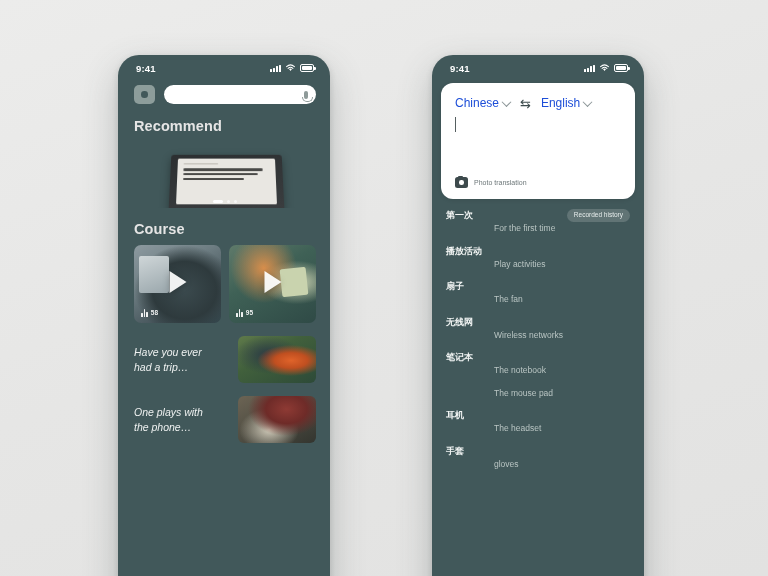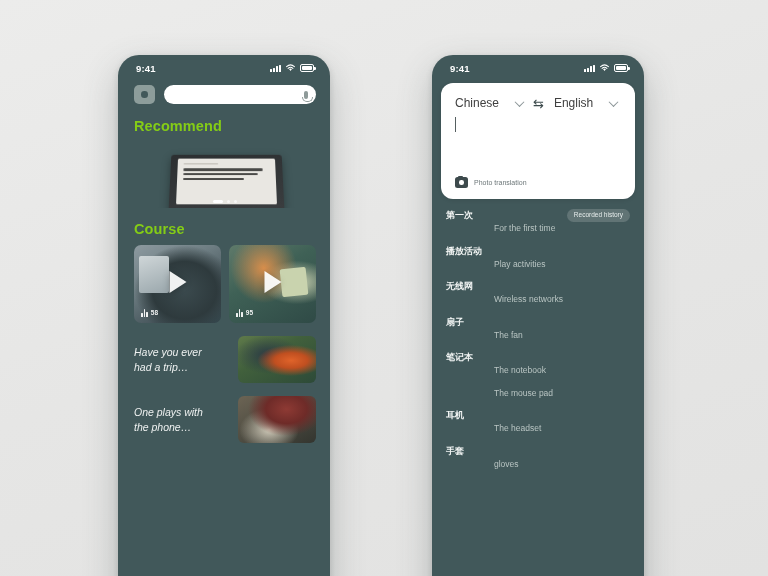--- a/index.html
+++ b/index.html
@@ -45,21 +45,21 @@
   .cam-btn .lens{width:6.5px;height:6.5px;border-radius:50%;background:#41585a;}
   .searchbar{
     flex:1;height:19px;background:#fff;border-radius:10px;
     display:flex;align-items:center;justify-content:flex-end;padding-right:8px;box-sizing:border-box;
   }
   .mic{width:4px;height:8px;border-radius:2px;background:#8e9a99;position:relative;}
   .mic::after{content:"";position:absolute;left:-2.5px;bottom:-3.5px;width:9px;height:4.5px;
     border:1.2px solid #8e9a99;border-top:none;border-radius:0 0 6px 6px;}
 
   
-  .heading{color:#84cc16;font-size:14.5px;font-weight:bold;padding:0 0 0 16px;letter-spacing:.1px;}
+  .heading{color:#e5e5e5;font-size:14.5px;font-weight:bold;padding:0 0 0 16px;letter-spacing:.1px;}
   .h-recommend{margin-top:14px;}
   .h-course{margin-top:13px;}
 
   
   .hero{
     margin:8px 14px 0 16px;height:66px;border-radius:7px;position:relative;overflow:hidden;
     background:
       radial-gradient(circle at 14% 40%, #caa98c 0%, #b08f72 28%, transparent 60%),
       radial-gradient(circle at 86% 30%, #e3ded6 0%, #c6bdb1 40%, transparent 70%),
       linear-gradient(110deg,#9e8straight 0%,#b39a7e 100%),
@@ -123,21 +123,21 @@
       radial-gradient(ellipse at 40% 72%, #cfc9b8 0%, transparent 45%),
       linear-gradient(150deg,#6c6454 0%,#4b4a40 55%,#33352f 100%);}
 
   
   .tcard{
     margin:6px 9px 0 9px;height:116px;background:#fff;border-radius:12px;
     padding:13px 14px 0 14px;box-sizing:border-box;position:relative;
     box-shadow:0 1px 4px rgba(0,0,0,.10);
   }
   .langrow{display:flex;align-items:center;gap:10px;}
-  .lang{display:flex;align-items:center;gap:17px;color:#404040;font-size:12px;}
+  .lang{display:flex;align-items:center;gap:4px;color:#1d4ed8;font-size:12px;}
   .chev{width:6px;height:6px;border-right:1.4px solid #8b9597;border-bottom:1.4px solid #8b9597;
     transform:rotate(45deg) translate(-1px,-1px);}
   .swap{color:#3c4a4c;font-size:13px;line-height:1;}
   .caret{width:1.2px;height:15px;background:#555f60;margin-top:7px;animation:none;}
   .photorow{position:absolute;left:14px;bottom:11px;display:flex;align-items:center;gap:6px;}
   .photo-ic{width:13px;height:11px;border-radius:2.5px;background:#3d4a4c;position:relative;}
   .photo-ic::after{content:"";position:absolute;left:4.3px;top:3.2px;width:4.4px;height:4.4px;
     border-radius:50%;background:#fff;}
   .photo-ic::before{content:"";position:absolute;left:3px;top:-1.4px;width:5px;height:2px;
     background:#3d4a4c;border-radius:1px;}
@@ -359,26 +359,26 @@
           <div class="en">For the first time</div>
         </div>
         <span class="pill">Recorded history</span>
       </div>
 
       <div class="hitem">
         <div class="zh">播放活动</div>
         <div class="en">Play activities</div>
       </div>
       <div class="hitem">
+        <div class="zh">扇子</div>
+        <div class="en">The fan</div>
+      </div>
+      <div class="hitem">
         <div class="zh">无线网</div>
         <div class="en">Wireless networks</div>
-      </div>
-      <div class="hitem">
-        <div class="zh">扇子</div>
-        <div class="en">The fan</div>
       </div>
       <div class="hitem">
         <div class="zh">笔记本</div>
         <div class="en">The notebook</div>
       </div>
       <div class="hitem">
         <div class="en">The mouse pad</div>
       </div>
       <div class="hitem">
         <div class="zh">耳机</div>

